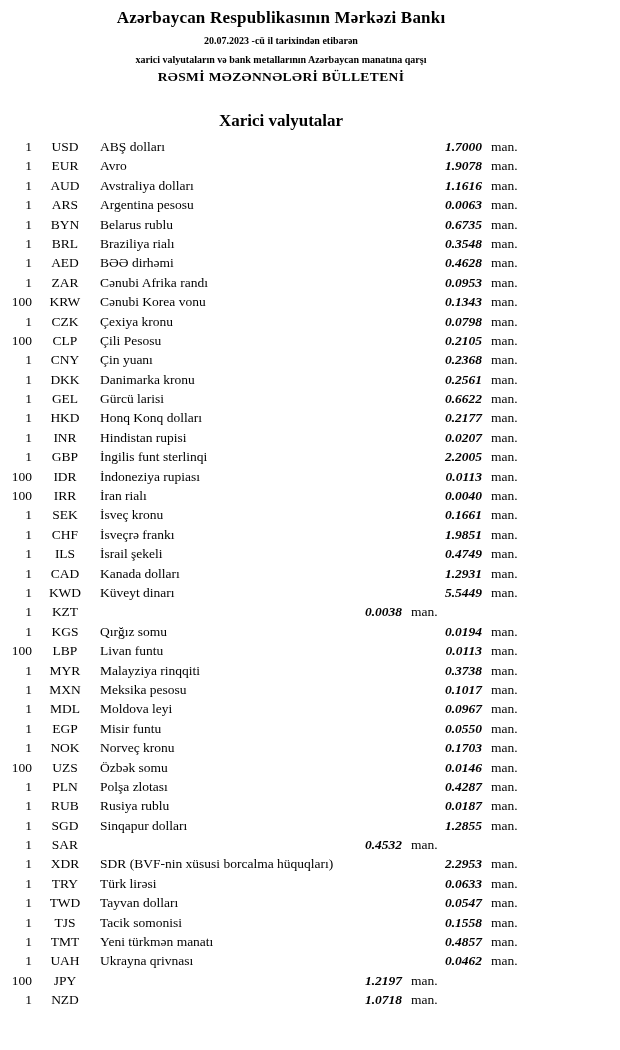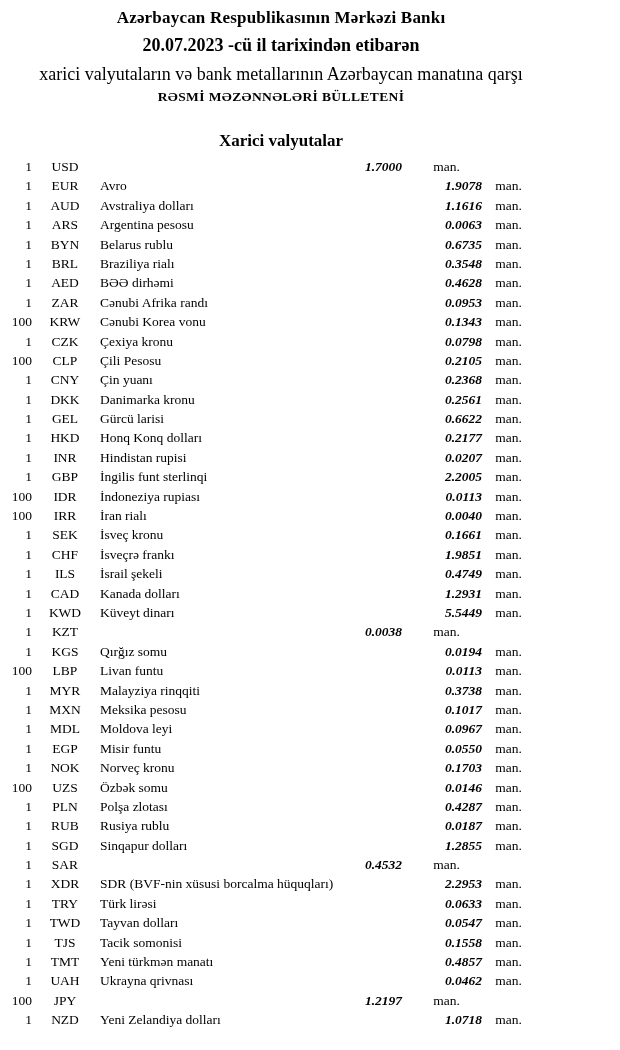--- a/index.html
+++ b/index.html
@@ -23,27 +23,27 @@
   .doc-header {
     text-align: center;
   }
   .bank-name {
     font-size: 17px;
     font-weight: bold;
     letter-spacing: 0.2px;
     margin: 0 0 7px 0;
   }
   .date-line {
-    font-size: 18px;
+    font-size: 10px;
     font-weight: bold;
     margin: 0 0 2px 0;
   }
   .subtitle-line {
-    font-size: 18px;
-    font-weight: normal;
+    font-size: 10px;
+    font-weight: bold;
     margin: 8px 0 4px 0;
   }
   .bulletin-title {
     font-size: 13.5px;
     font-weight: bold;
     letter-spacing: 0.4px;
     margin: 0;
   }
   .section-title {
     text-align: center;
@@ -75,21 +75,21 @@
     padding-left: 6px;
     white-space: nowrap;
     overflow: hidden;
   }
   .cell-rate {
     text-align: right;
     font-weight: bold;
     font-style: italic;
   }
   .cell-unit {
-    text-align: center;
+    text-align: left;
     padding-left: 9px;
   }
 </style>
 </head>
 <body>
 
 <div class="page">
 
   <div class="doc-header">
     <div class="bank-name">Azərbaycan Respublikasının Mərkəzi Bankı</div>
@@ -97,20 +97,21 @@
     <div class="subtitle-line">xarici valyutaların və bank metallarının Azərbaycan manatına qarşı</div>
     <div class="bulletin-title">RƏSMİ MƏZƏNNƏLƏRİ BÜLLETENİ</div>
   </div>
 
   <div class="section-title">Xarici valyutalar</div>
 
   <div class="rates-table">
   <div class="rate-row">
     <span class="cell-qty">1</span>
     <span class="cell-code">USD</span>
+    <span class="cell-name">ABŞ dolları</span>
     <span class="cell-rate">1.7000</span>
     <span class="cell-unit">man.</span>
   </div>
 
   <div class="rate-row">
     <span class="cell-qty">1</span>
     <span class="cell-code">EUR</span>
     <span class="cell-name">Avro</span>
     <span class="cell-rate">1.9078</span>
     <span class="cell-unit">man.</span>
@@ -445,19 +446,18 @@
   <div class="rate-row">
     <span class="cell-qty">100</span>
     <span class="cell-code">JPY</span>
     <span class="cell-rate">1.2197</span>
     <span class="cell-unit">man.</span>
   </div>
 
   <div class="rate-row">
     <span class="cell-qty">1</span>
     <span class="cell-code">NZD</span>
-    <span class="cell-name">Yeni Zelandiya dolları</span>
     <span class="cell-rate">1.0718</span>
     <span class="cell-unit">man.</span>
   </div>
 </div>
 
 </div>
 
 </body></html>

